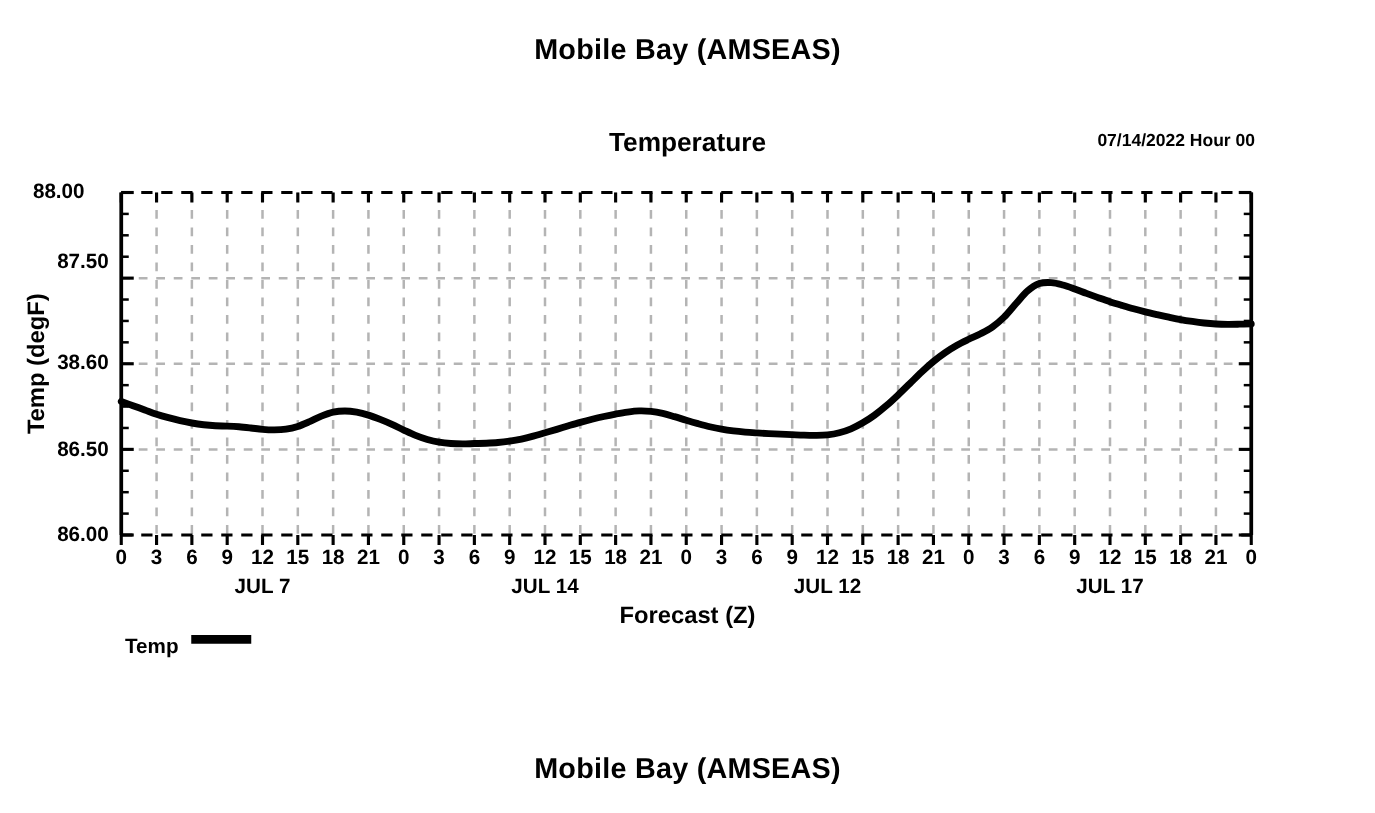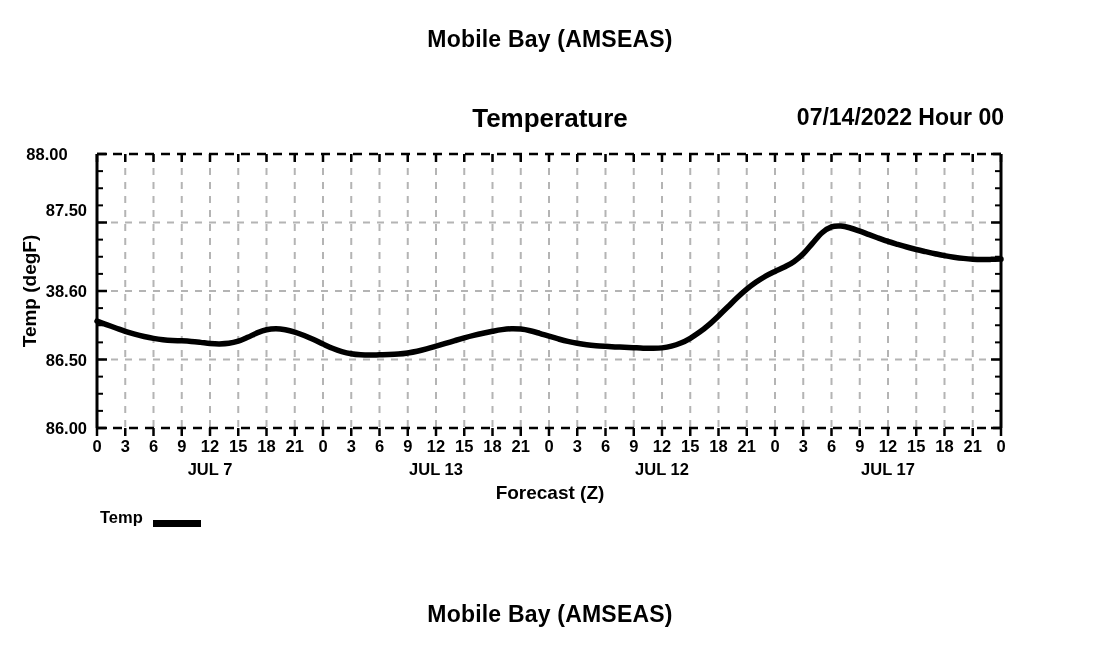--- a/index.html
+++ b/index.html
@@ -47,28 +47,28 @@
     font-size: 17px;
     font-weight: bold;
     line-height: 24px;
   }
   .hdr-center {
     position: absolute;
     left: 0;
     top: 103px;
     width: 1100px;
     text-align: center;
-    font-size: 26px;
+    font-size: 21px;
     font-weight: bold;
   }
   .hdr-right {
     position: absolute;
     right: 96px;
     top: 104px;
-    font-size: 23px;
+    font-size: 14px;
     font-weight: bold;
     white-space: nowrap;
   }
 
   
   #plot-wrap {
     position: absolute;
     left: 0;
     top: 0;
     width: 1100px;
@@ -122,21 +122,21 @@
     font-size: 19px;
     font-weight: bold;
   }
 
   
   .legend {
     position: absolute;
     left: 100px;
     top: 508px;
     display: flex;
-    align-items: flex-end;
+    align-items: flex-start;
     gap: 10px;
   }
   .legend-label {
     font-size: 16.5px;
     font-weight: bold;
   }
   .legend-swatch {
     width: 48px;
     height: 7px;
     background: #000000;
@@ -328,21 +328,21 @@
       <div class="xtick" style="left: 775px;">0</div>
       <div class="xtick" style="left: 803.25px;">3</div>
       <div class="xtick" style="left: 831.5px;">6</div>
       <div class="xtick" style="left: 859.75px;">9</div>
       <div class="xtick" style="left: 888px;">12</div>
       <div class="xtick" style="left: 916.25px;">15</div>
       <div class="xtick" style="left: 944.5px;">18</div>
       <div class="xtick" style="left: 972.75px;">21</div>
       <div class="xtick" style="left: 1001px;">0</div>
       <div class="daylabel" style="left: 210px;">JUL 7</div>
-      <div class="daylabel" style="left: 436px;">JUL 13</div>
+      <div class="daylabel" style="left: 436px;">JUL 14</div>
       <div class="daylabel" style="left: 662px;">JUL 12</div>
       <div class="daylabel" style="left: 888px;">JUL 17</div>
     </div>
 
   <div class="xaxis-title">Forecast (Z)</div>
 
   <div class="legend">
     <span class="legend-label">Temp</span>
     <span class="legend-swatch"></span>
   </div>

